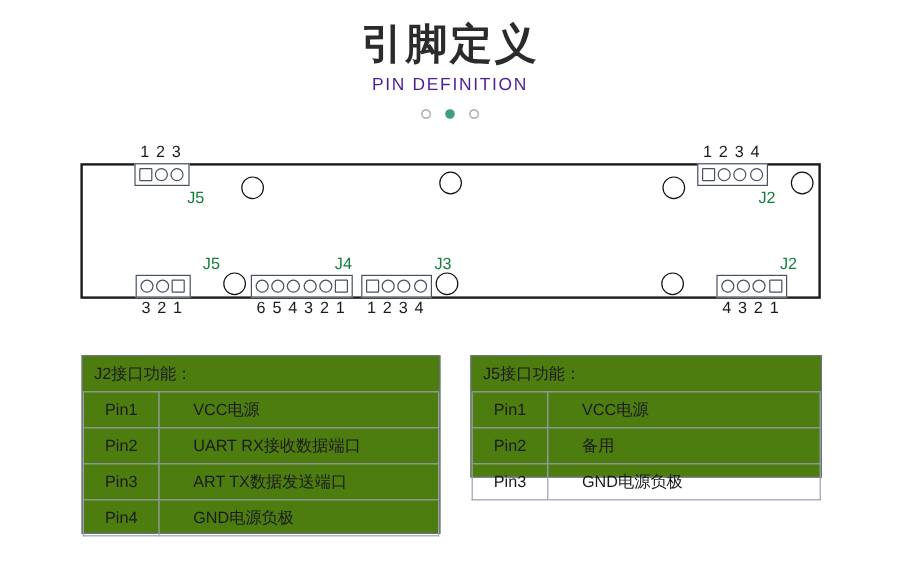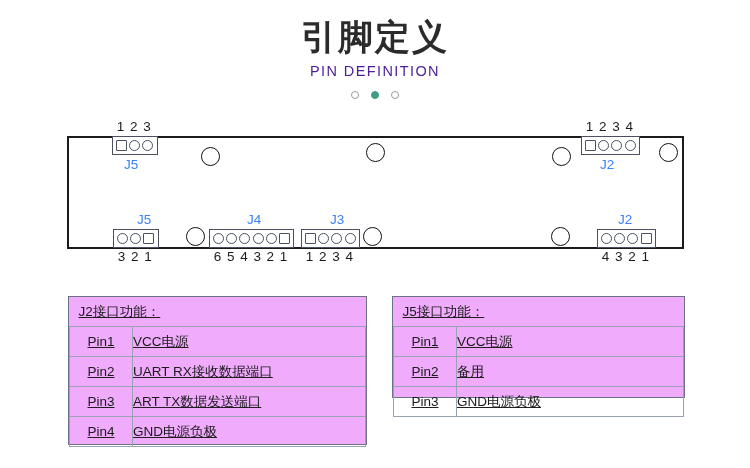--- a/index.html
+++ b/index.html
@@ -40,42 +40,42 @@
   .conn{
     position:absolute;border:1.6px solid #4a5060;background:#ffffff;
     box-sizing:border-box;display:flex;align-items:center;
     padding:0 2px;z-index:5;
   }
   .pad{width:11px;height:11px;margin:0 1.1px;box-sizing:border-box;}
   .pad.circle{border:1.7px solid #4a5060;border-radius:50%;}
   .pad.square{border:1.8px solid #4a5060;border-radius:1px;}
 
   .conn-label{
-    position:absolute;font-size:13.5px;color:#3b82f6;
-    line-height:14px;white-space:nowrap;z-index:6;letter-spacing:0px;
+    position:absolute;font-size:13.5px;color:#15803d;
+    line-height:14px;white-space:nowrap;z-index:6;letter-spacing:0px;margin-left:32px;
   }
   .pin-nums{
     position:absolute;font-size:13.5px;color:#1b1b1b;line-height:14px;
     white-space:nowrap;z-index:6;display:flex;
   }
   .pin-nums span{width:13.2px;text-align:center;display:inline-block;}
 
   
   .tbl{
     position:absolute;border:1.3px solid #6b7280;border-collapse:collapse;
-    background:#f0abfc;box-sizing:border-box;text-decoration:underline;
+    background:#4d7c0f;box-sizing:border-box;
   }
   .tbl table{border-collapse:collapse;width:100%;height:100%;}
   .tbl td{
     border:1.1px solid #9aa2b1;font-size:13.5px;color:#1b1b1b;
     padding:0 0 0 10px;height:29px;vertical-align:middle;white-space:nowrap;
   }
   .tbl td.hdr{border:none;border-bottom:1.1px solid #9aa2b1;padding-left:9px;}
   .tbl td.pincol{text-align:center;padding:0;width:62px;}
-  .tbl td.desc{padding-left:0;}
+  .tbl td.desc{padding-left:28px;}
 </style>
 </head>
 <body>
 
 <div class="page">
 
   <div class="header">
     <div class="title-cn">引脚定义</div>
     <div class="title-en">PIN DEFINITION</div>
     <div class="dots">

